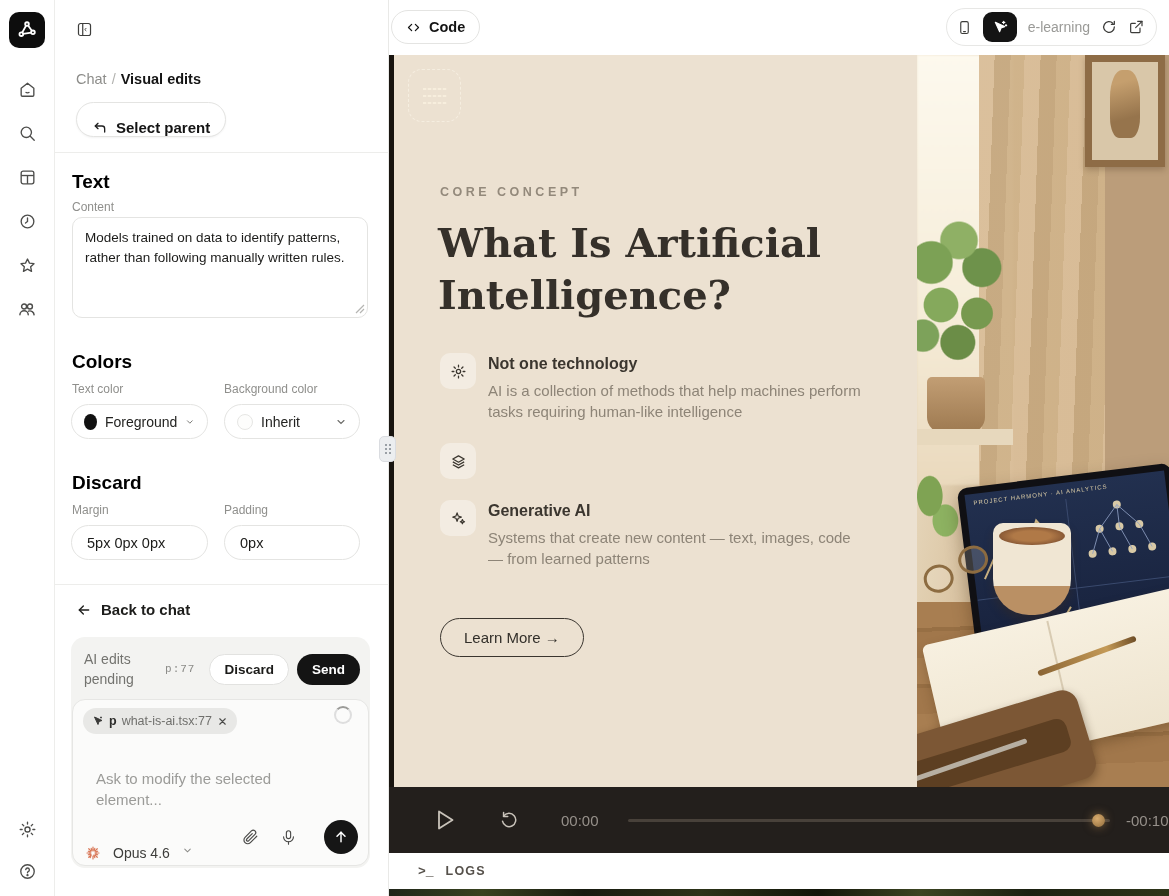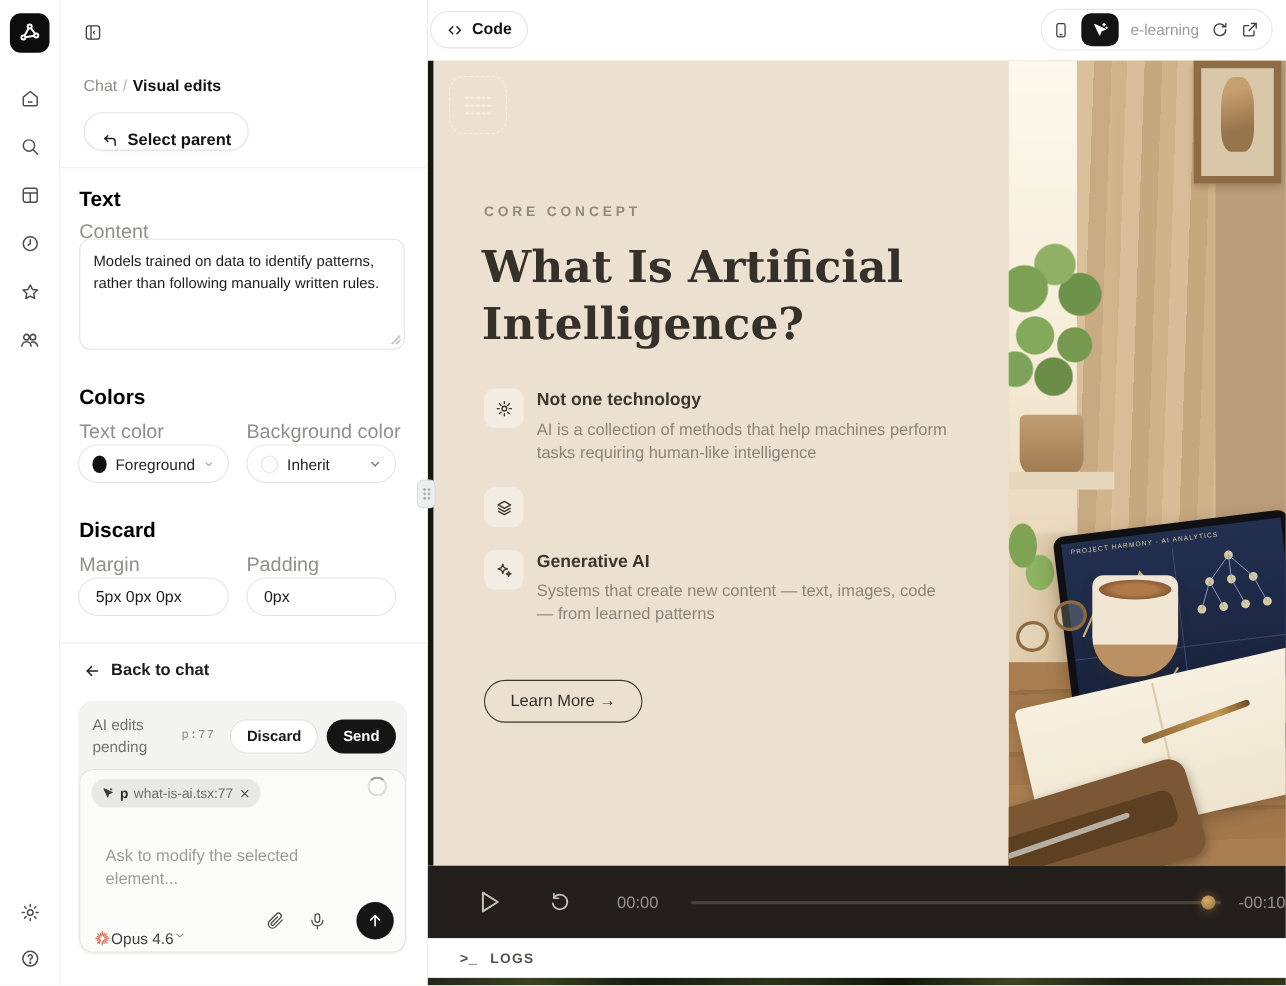--- a/index.html
+++ b/index.html
@@ -16,21 +16,21 @@
 
   
   .panel { position:absolute; left:55px; top:0; width:334px; height:896px; background:#fff; border-right:1px solid #e9e9e7; }
   .collapse-btn { position:absolute; left:21px; top:21px; color:#3e3e3c; cursor:pointer; }
   .breadcrumb { position:absolute; left:21px; top:71px; font-size:14.5px; color:#8d8d8a; }
   .breadcrumb .sep { margin:0 5px; color:#b3b3b0; }
   .breadcrumb .current { color:#141414; font-weight:bold; }
   .select-parent { position:absolute; left:21px; top:102px; height:35px; display:inline-flex; align-items:flex-end; gap:8px; padding:0 15px; border:1px solid #e4e4e2; border-radius:18px; background:#fff; font-size:15px; font-weight:bold; color:#141414; box-shadow:0 1px 2px rgba(0,0,0,.05); cursor:pointer; }
   .divider { position:absolute; left:0; width:334px; height:1px; background:#ededeb; }
   .sec-title { position:absolute; left:17px; font-size:19px; font-weight:bold; color:#000000; }
-  .sec-label { position:absolute; font-size:18px; color:#8f8f8c;text-align:right; }
+  .sec-label { position:absolute; font-size:12px; color:#8f8f8c;text-align:right; }
   .content-area { position:absolute; left:17px; top:217px; width:296px; height:101px; border:1px solid #e4e4e2; border-radius:10px; background:#fff; font-family:"Liberation Sans",sans-serif; font-size:13.5px; line-height:20px; color:#1c1c1a; padding:10px 12px; resize:none; outline:none; }
   .resize-grip { position:absolute; left:300px; top:304px; pointer-events:none; }
   .pill-field { position:absolute; height:35px; border:1px solid #e4e4e2; border-radius:18px; background:#fff; display:flex; align-items:center; padding:0 12px; gap:8px; font-size:14px; color:#232321; cursor:pointer; }
   .swatch { width:16px; height:16px; border-radius:50%; }
   .swatch.fg { background:#111; }
   .swatch.inherit { background:#fdfdfc; border:1px solid #e6e6e4; }
   .pill-field .chev { margin-left:auto; color:#6b6b68; }
   .pill-input { position:absolute; height:35px; border:1px solid #e4e4e2; border-radius:18px; background:#fff; font-family:"Liberation Sans",sans-serif; font-size:14.5px; font-weight:500; color:#1b1b19; padding:0 15px; outline:none; }
   .back-chat { position:absolute; left:21px; top:601px; display:inline-flex; align-items:center; gap:9px; font-size:15px; font-weight:bold; color:#1d1d1b; cursor:pointer; }
 
@@ -41,21 +41,21 @@
   .btn-discard { margin-left:14px; height:31px; padding:0 14px; border:1px solid #e2e2e0; border-radius:16px; background:#fff; font-size:13.5px; font-weight:bold; color:#1b1b19; cursor:pointer; }
   .btn-send { margin-left:8px; height:31px; padding:0 15px; border:none; border-radius:16px; background:#141414; font-size:13.5px; font-weight:bold; color:#fff; cursor:pointer; }
   .composer { position:absolute; left:1px; top:62px; width:297px; height:167px; background:#fbfbfa; border:1px solid #e6e6e4; border-radius:13px; cursor:text; }
   .chip { position:absolute; left:10px; top:8px; height:26px; display:inline-flex; align-items:center; gap:5px; padding:0 9px; background:#e8e8e6; border-radius:13px; cursor:pointer; }
   .chip .tag { font-size:12.5px; font-weight:bold; color:#2e2e2c; }
   .chip .file { font-size:12.5px; color:#6f6f6c; }
   .chip .x { color:#4a4a48; display:flex; cursor:pointer; }
   .spinner { position:absolute; right:16px; top:6px; width:18px; height:18px; border-radius:50%; border:2px solid #dedede; border-top-color:#9b9b98; }
   .composer-ph { position:absolute; left:23px; top:68px; width:200px; font-size:15px; line-height:21px; color:#9b9b98; }
   .composer-row { position:absolute; left:12px; right:10px; bottom:11px; height:34px; display:flex; align-items:center; }
-  .model-sel { display:inline-flex; align-items:flex-start; gap:0; cursor:pointer;margin-top:32px; }
+  .model-sel { display:inline-flex; align-items:flex-start; gap:12px; cursor:pointer;margin-top:32px; }
   .model-name { font-size:14px; font-weight:500; color:#3d3d3a; }
   .icon-btn { width:24px; height:24px; display:flex; align-items:center; justify-content:center; color:#4a4a48; cursor:pointer; }
   .send-up { margin-left:10px; width:34px; height:34px; border-radius:50%; background:#161616; display:flex; align-items:center; justify-content:center; cursor:pointer; }
 
   .drag-handle { position:absolute; left:379px; top:436px; width:17px; height:26px; background:#eceef0; border:1px solid #dadce0; border-radius:5px; z-index:30; display:flex; align-items:center; justify-content:center; cursor:col-resize; }
   .dots { width:8px; height:12px; background-image:radial-gradient(circle, #9aa0a6 1px, transparent 1.2px); background-size:4px 4px; }
 
   
   .workspace { position:absolute; left:389px; top:0; width:780px; height:896px; background:#fff; }
   .topbar { position:absolute; left:0; top:0; width:780px; height:55px; background:#fff; }

